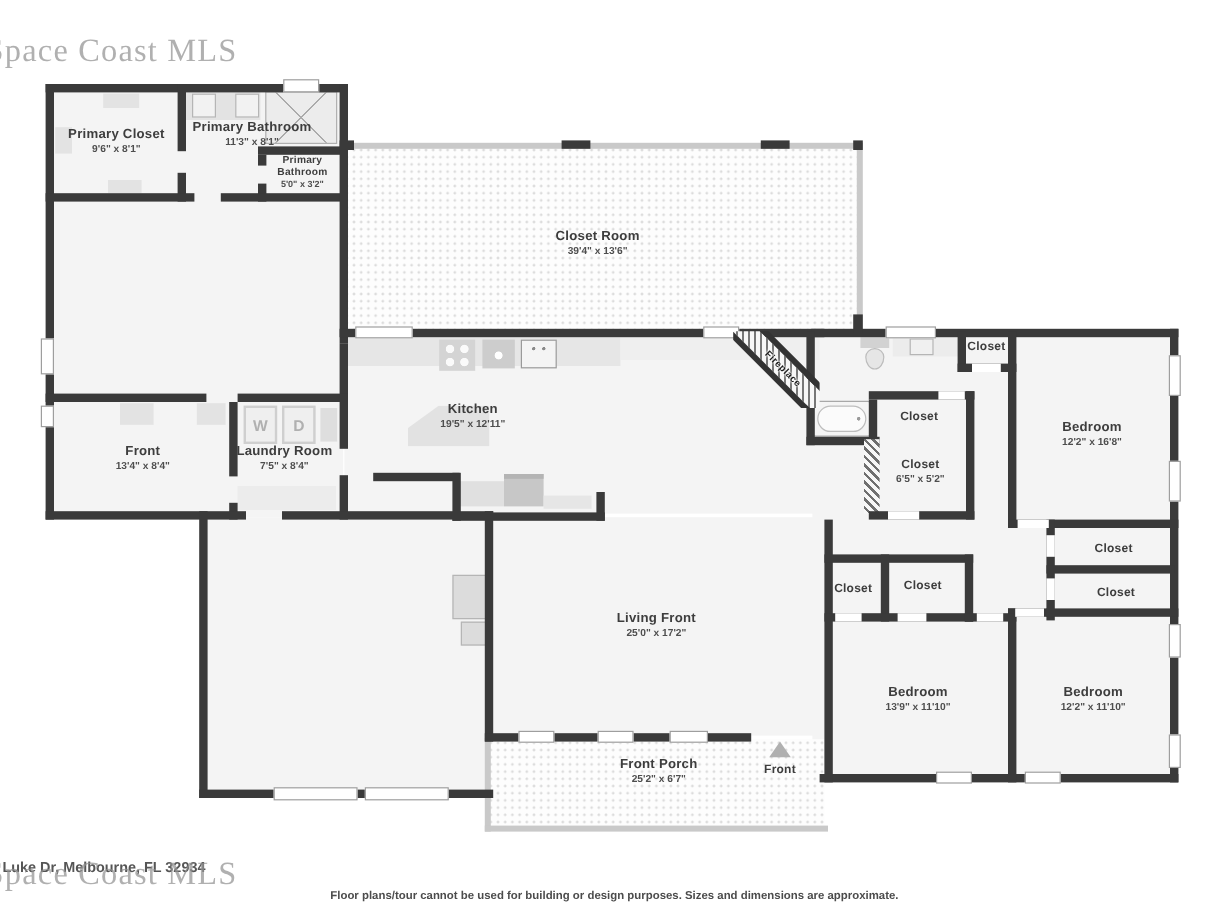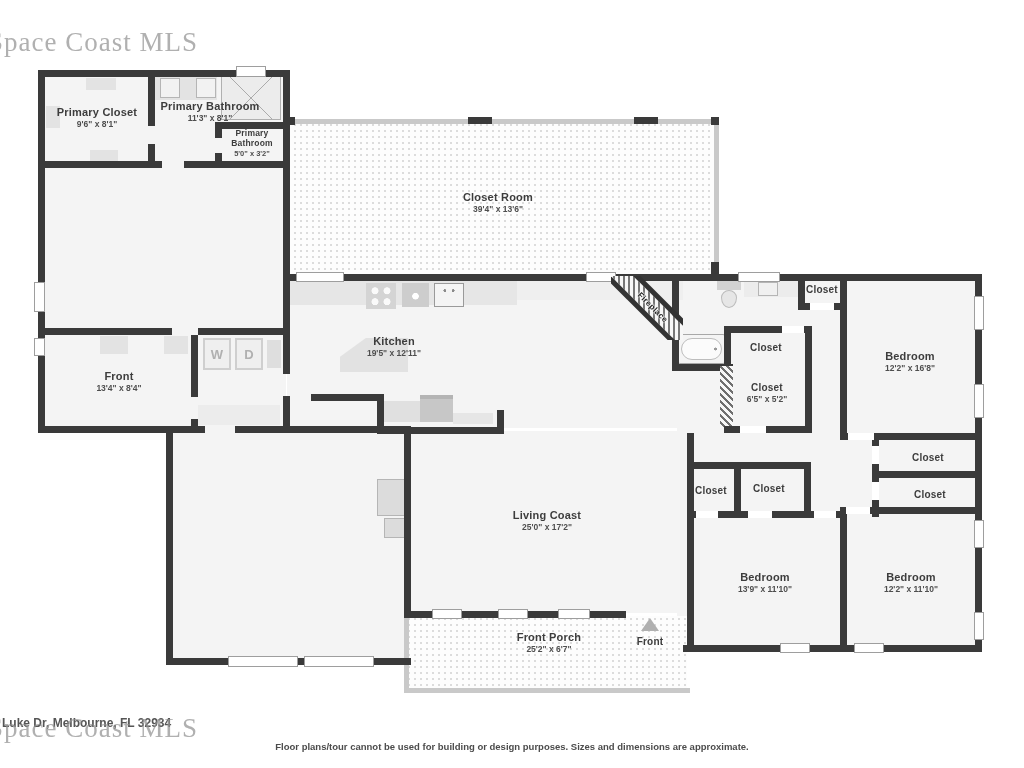--- a/index.html
+++ b/index.html
@@ -217,20 +217,24 @@
     <span class="dm">11'3" x 8'1"</span>
   </div>
   <div class="lbl xs" style="left:222px;top:129px;width:60px">
     <span class="nm">Primary Bathroom</span>
     <span class="dm">5'0" x 3'2"</span>
   </div>
   <div class="lbl" style="left:49px;top:370px;width:140px">
     <span class="nm">Front</span>
     <span class="dm">13'4" x 8'4"</span>
   </div>
+  <div class="lbl" style="left:167px;top:370px;width:140px">
+    <span class="nm">Laundry Room</span>
+    <span class="dm">7'5" x 8'4"</span>
+  </div>
   <div class="lbl" style="left:428px;top:191px;width:140px">
     <span class="nm">Closet Room</span>
     <span class="dm">39'4" x 13'6"</span>
   </div>
   <div class="lbl" style="left:324px;top:335px;width:140px">
     <span class="nm">Kitchen</span>
     <span class="dm">19'5" x 12'11"</span>
   </div>
   <div class="lbl sm" style="left:782px;top:284px;width:80px">
     <span class="nm">Closet</span>
@@ -260,21 +264,21 @@
   </div>
   <div class="lbl" style="left:695px;top:571px;width:140px">
     <span class="nm">Bedroom</span>
     <span class="dm">13'9" x 11'10"</span>
   </div>
   <div class="lbl" style="left:841px;top:571px;width:140px">
     <span class="nm">Bedroom</span>
     <span class="dm">12'2" x 11'10"</span>
   </div>
   <div class="lbl" style="left:477px;top:509px;width:140px">
-    <span class="nm">Living Coast</span>
+    <span class="nm">Living Front</span>
     <span class="dm">25'0" x 17'2"</span>
   </div>
   <div class="lbl" style="left:479px;top:631px;width:140px">
     <span class="nm">Front Porch</span>
     <span class="dm">25'2" x 6'7"</span>
   </div>
   <div class="lbl sm" style="left:615px;top:636px;width:70px">
     <span class="nm">Front</span>
   </div>
 

